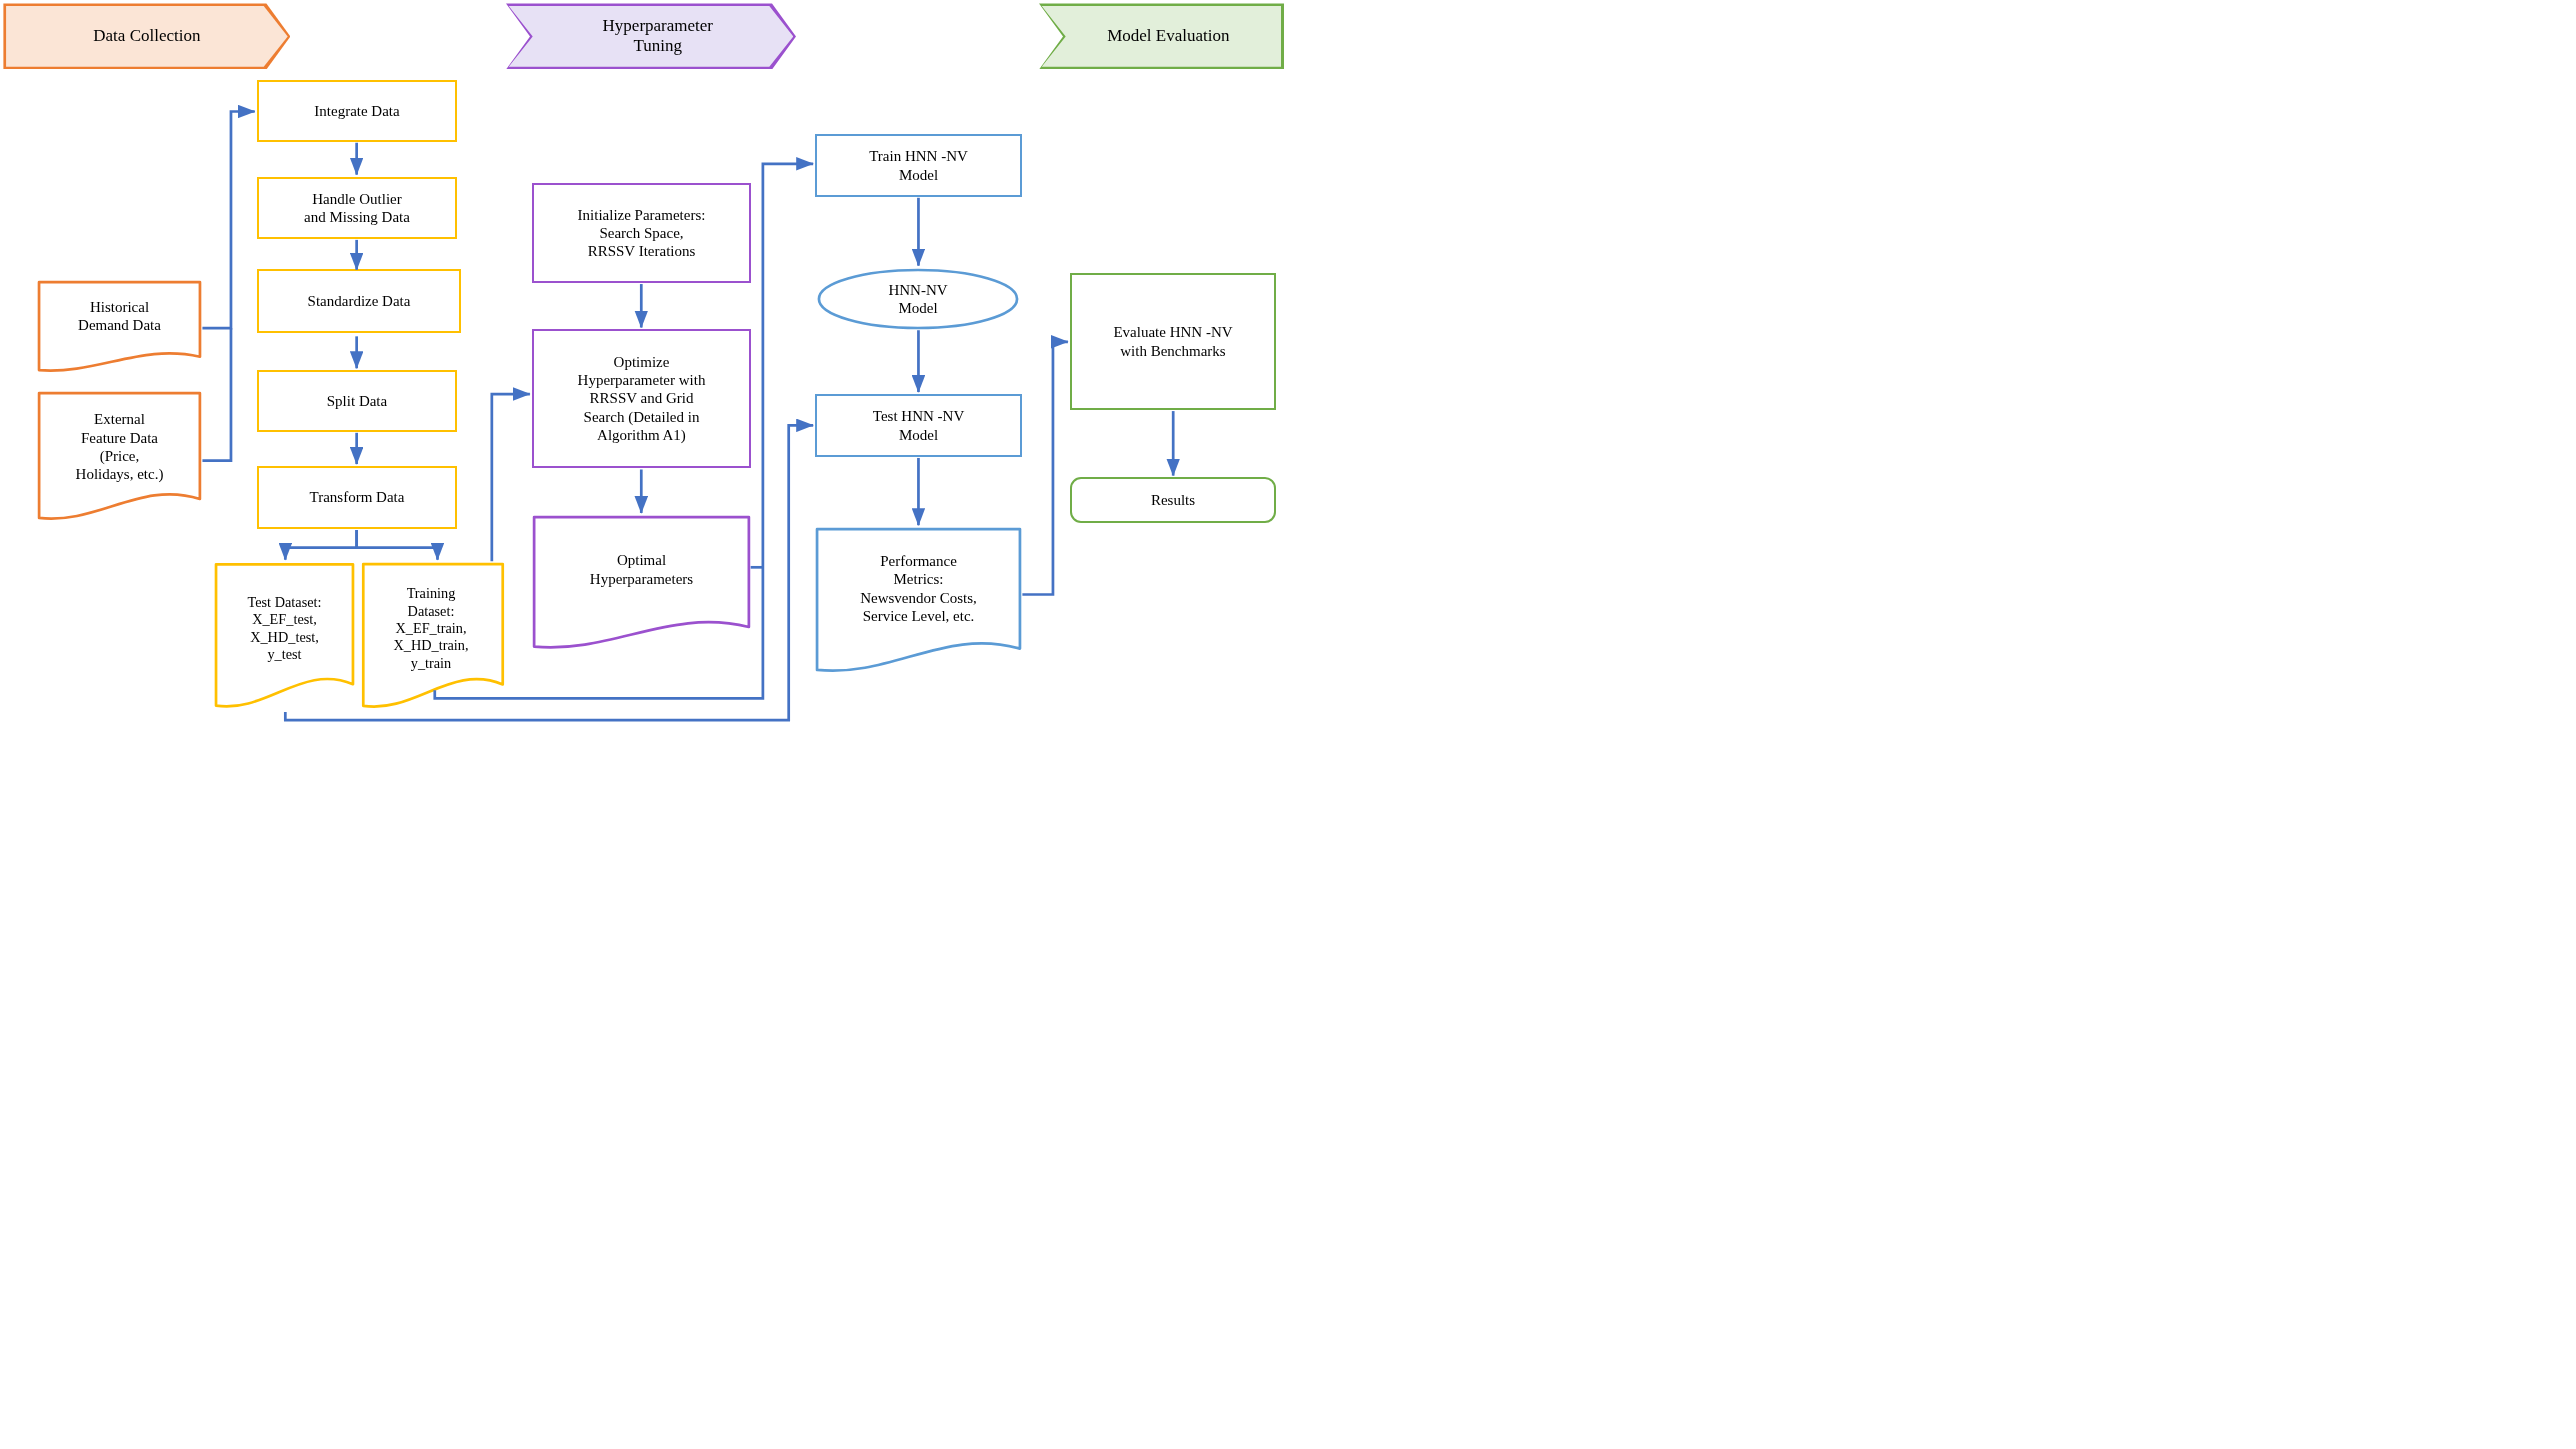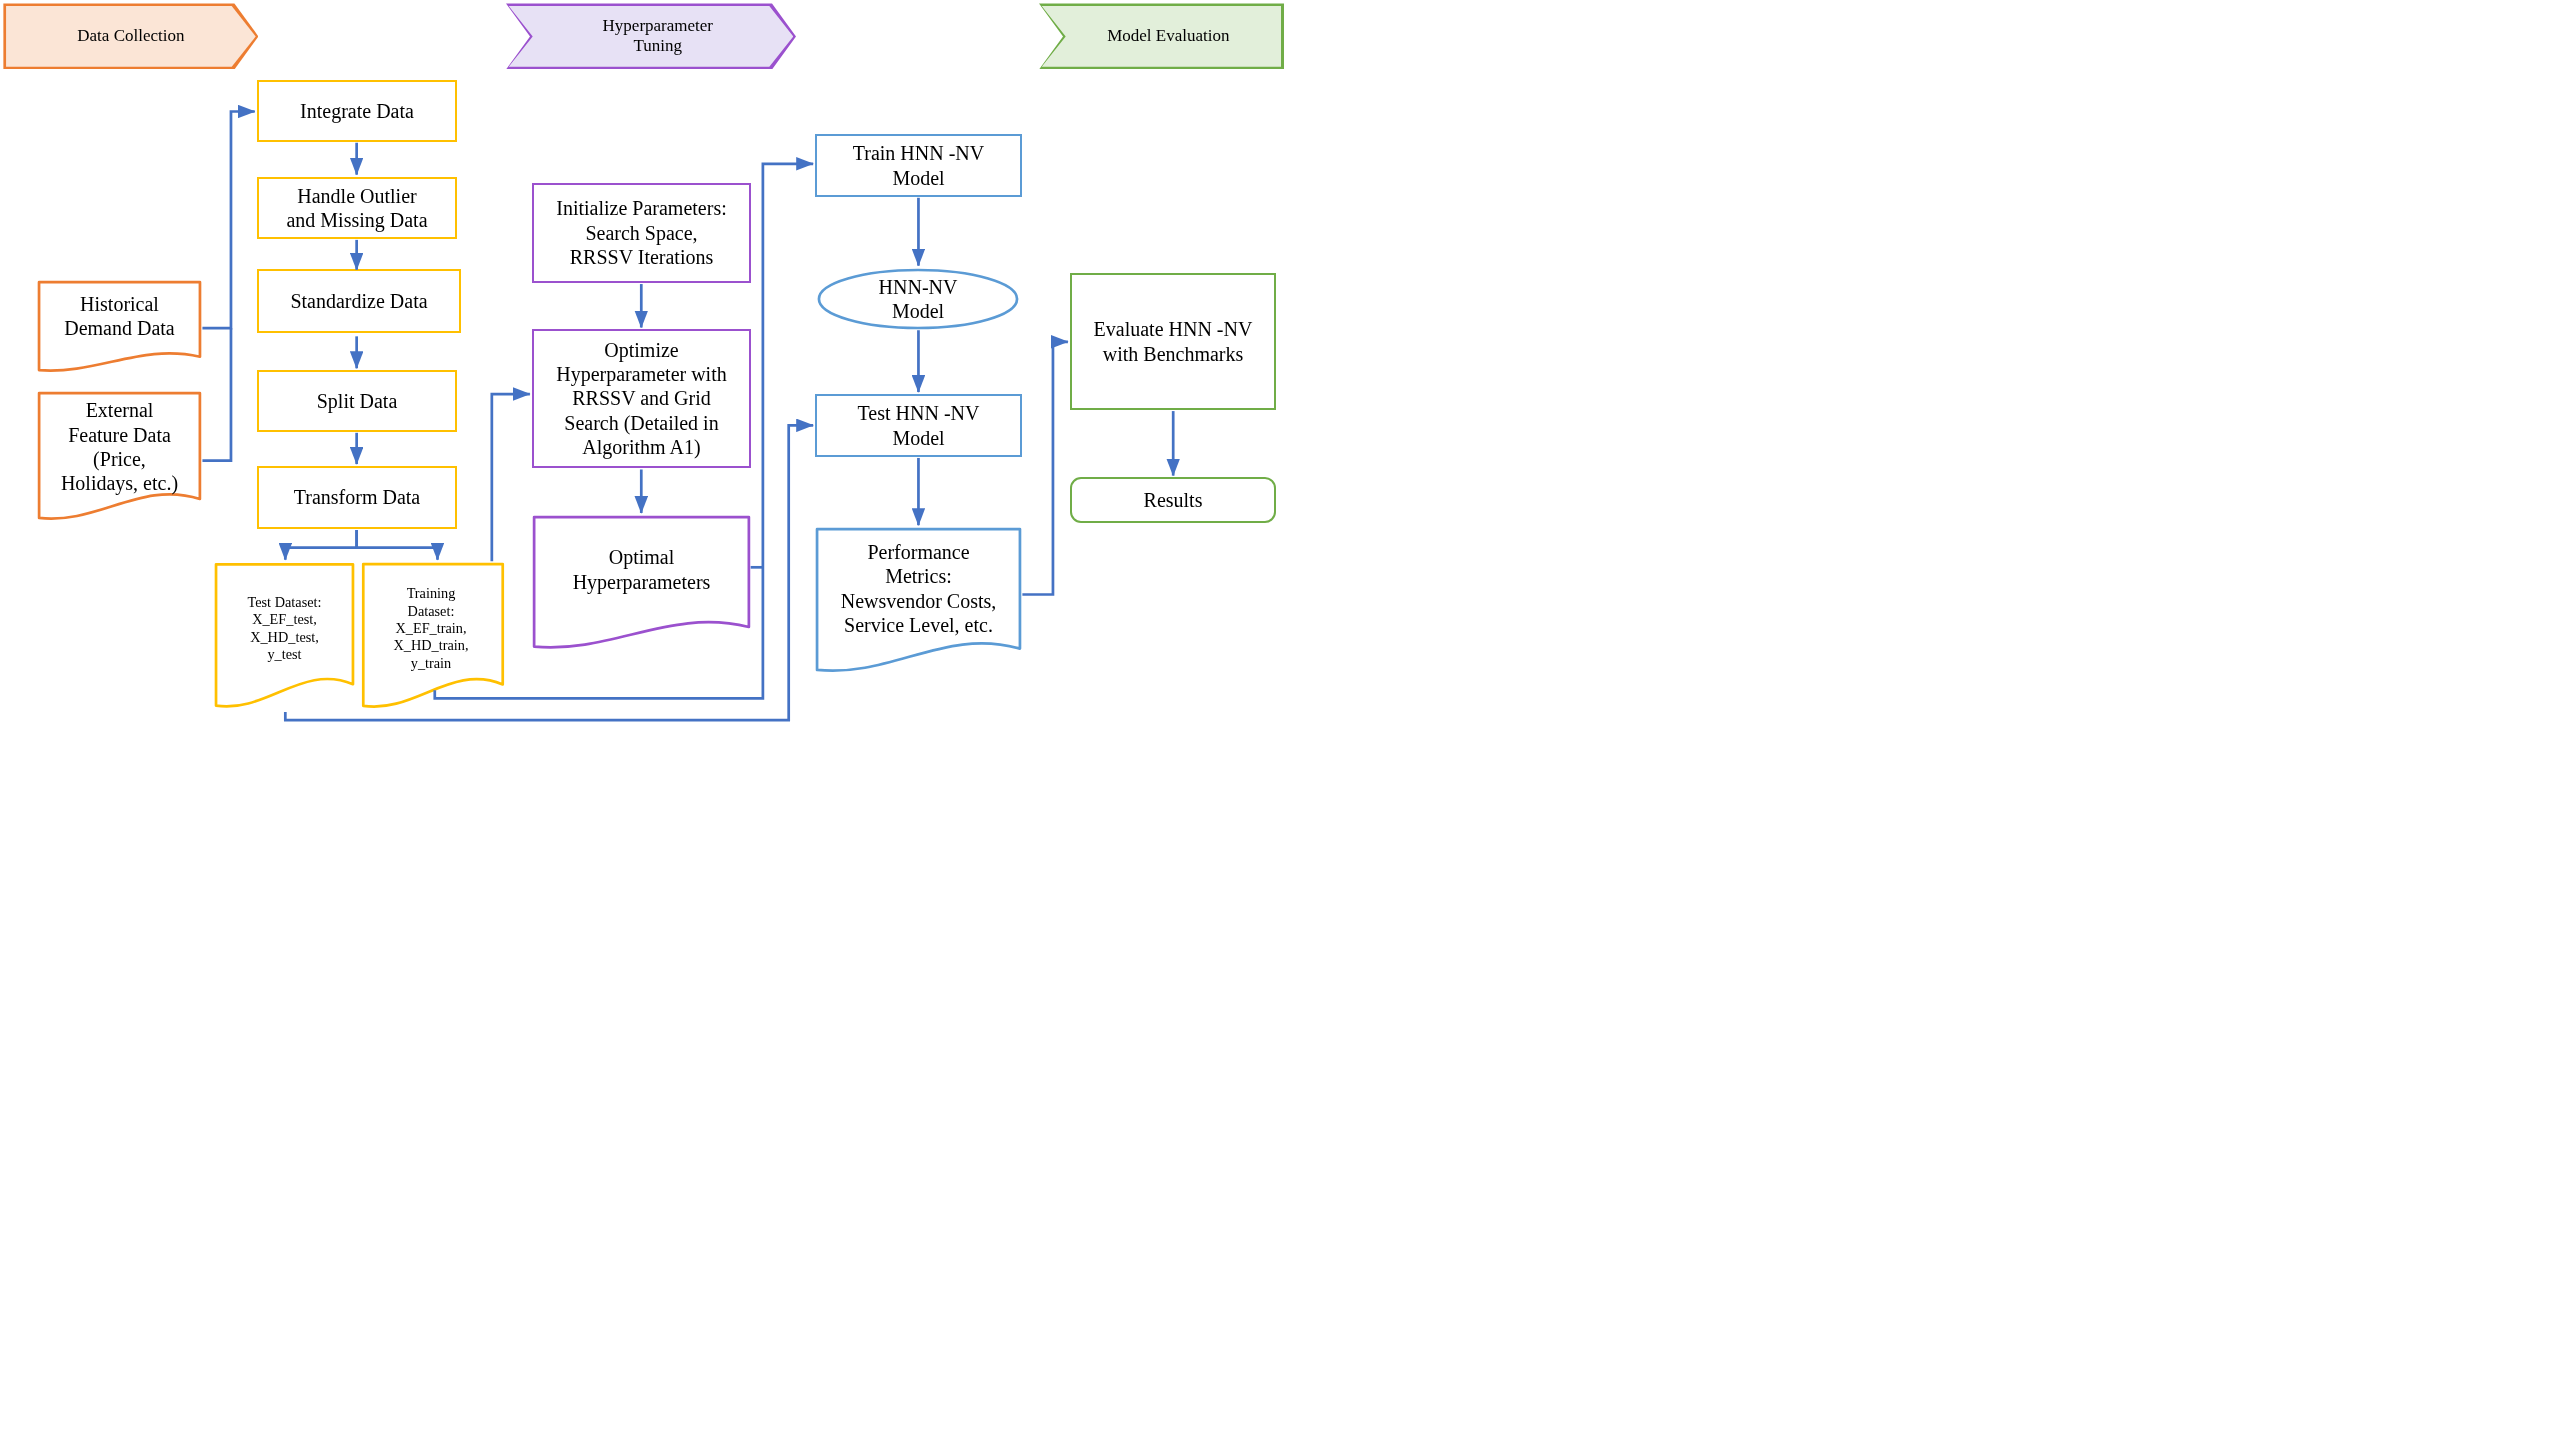--- a/index.html
+++ b/index.html
@@ -6,32 +6,32 @@
   .canvas{
     position:relative;
     width:1288px;height:725px;
     background:#ffffff;
     font-family:"Liberation Serif","DejaVu Serif",serif;
     color:#000;
     overflow:hidden;
   }
   
   .chevron{position:absolute;top:3.4px;height:66px;}
-  .chev-first{clip-path:polygon(0 0,calc(100% - 24px) 0,100% 50%,calc(100% - 24px) 100%,0 100%);}
+  .chev-first{clip-path:polygon(0 0,calc(100% - 24px) 0,100% 50%,calc(100% - 24px) 100%,0 100%);padding-left:32px;}
   .chev-mid{clip-path:polygon(0 0,calc(100% - 24px) 0,100% 50%,calc(100% - 24px) 100%,0 100%,24px 50%);}
   .chev-last{clip-path:polygon(0 0,100% 0,100% 100%,0 100%,24px 50%);}
   .chevron-inner{position:absolute;inset:2.7px;}
   .chevron-label{
     position:absolute;inset:0;display:flex;align-items:center;justify-content:center;
     text-align:center;font-size:17px;line-height:1.2;white-space:pre-line;z-index:2;
   }
   
   .node-label{
     position:relative;z-index:2;white-space:pre-line;text-align:center;
-    font-size:20px;line-height:1.22;
+    font-size:15px;line-height:1.22;
   }
   .box{
     position:absolute;background:#fff;border:2.7px solid #000;
     display:flex;align-items:center;justify-content:center;text-align:center;
     box-sizing:border-box;
   }
   .rounded-box{border-radius:11px;}
   .doc{
     position:absolute;display:flex;align-items:center;justify-content:center;
     box-sizing:border-box;

